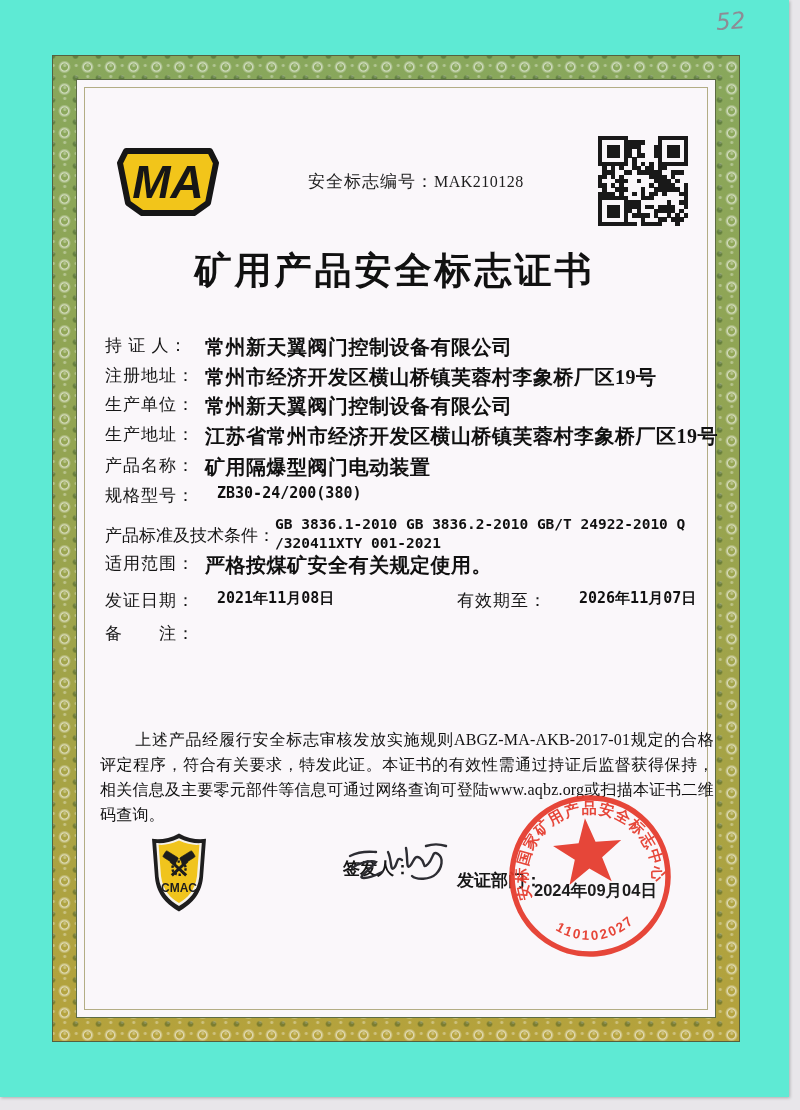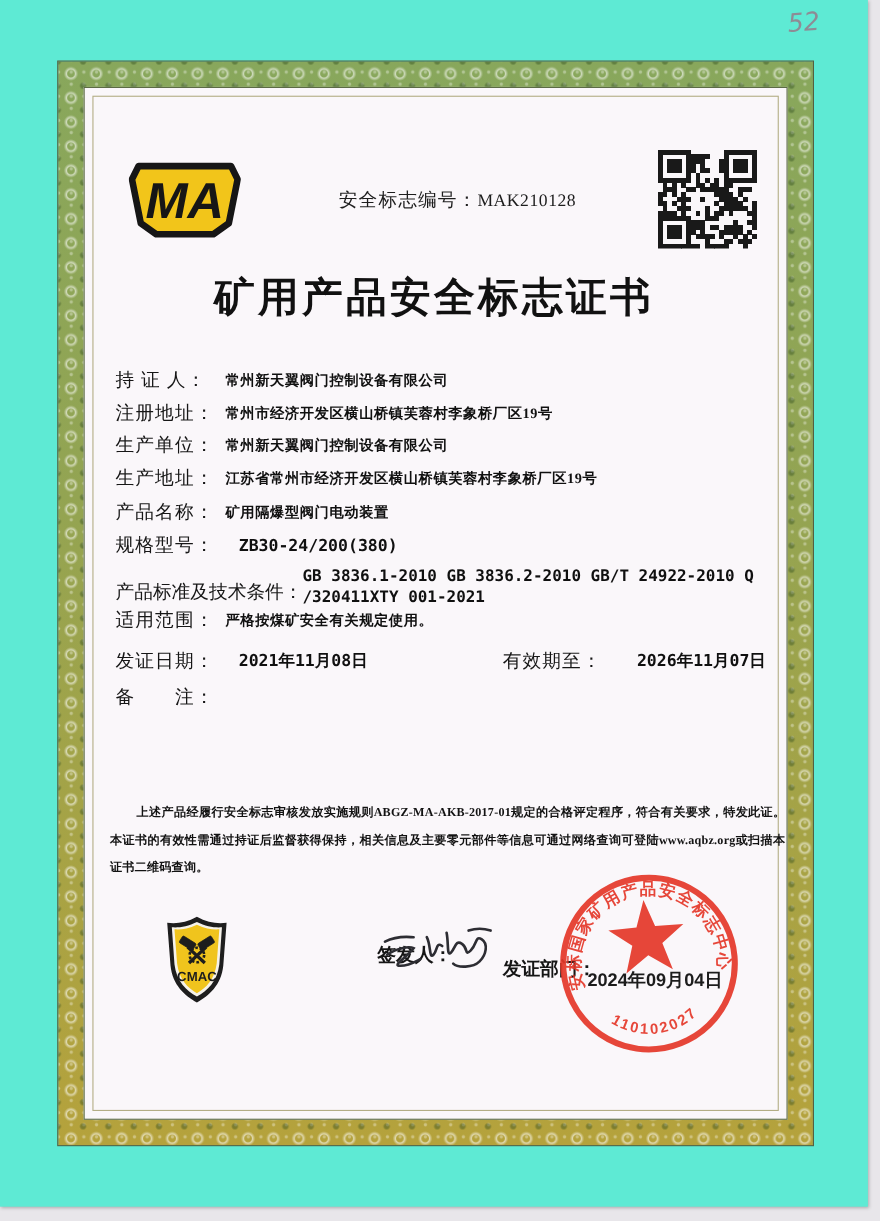--- a/index.html
+++ b/index.html
@@ -37,35 +37,35 @@
   .certno { position:absolute; left:308px; top:170px; font-size:17px; color:#1d1d1d; letter-spacing:1px; }
   .certno .num { font-size:16px; letter-spacing:.5px; }
   .qr { position:absolute; left:597px; top:136px; }
   
   .title {
     position:absolute; left:0; top:246px; width:789px;
     text-align:center; font-size:37px; font-weight:800; color:#111;
     letter-spacing:3px;
   }
   
-  .row { position:absolute; left:105px; width:615px; display:flex; align-items:center; }
+  .row { position:absolute; left:105px; width:615px; display:flex; align-items:flex-start; }
   .row .lbl { flex:0 0 100px; font-size:17px; color:#161616; letter-spacing:1px; white-space:nowrap; }
-  .row .val { font-weight:700; font-size:13px; color:#101010; letter-spacing:.5px; }
+  .row .val { font-weight:700; font-size:20px; color:#101010; letter-spacing:.5px; }
   .row.longlbl .lbl { flex:0 0 170px; letter-spacing:0; }
   .val.tech {
     font-family:"DejaVu Sans Mono","Liberation Mono",monospace;
     font-size:14.5px; font-weight:700; white-space:pre-line; line-height:19px; letter-spacing:0;
   }
   .val.mono { font-family:"DejaVu Sans Mono","Liberation Mono",monospace; font-size:15px; letter-spacing:0;margin-left:12px; }
   .row.dates .lbl2 { flex:0 0 110px; margin-left:72px; font-size:17px; color:#161616; letter-spacing:1px; white-space:nowrap; }
   .row .val.datev { flex:0 0 168px; }
   
   .statement {
     position:absolute; left:100px; top:727px; width:614px;
-    font-size:11px; font-weight:700; color:#121212;
+    font-size:16px; font-weight:400; color:#121212;
     line-height:25px; text-align:justify; text-indent:2.2em; letter-spacing:.2px;
   }
   
   .cmac { position:absolute; left:149px; top:831px; }
   .signer { position:absolute; left:303px; top:857px; font-size:17px; font-weight:700; color:#151515;
             font-family:"Liberation Sans","DejaVu Sans",sans-serif;margin-left:40px; }
   .dept   { position:absolute; left:457px; top:859px; font-size:17px; font-weight:700; color:#151515;
             font-family:"Liberation Sans","DejaVu Sans",sans-serif;margin-top:10px; }
   .signature { position:absolute; left:342px; top:834px; }
   .stamp { position:absolute; left:504px; top:790px; }

